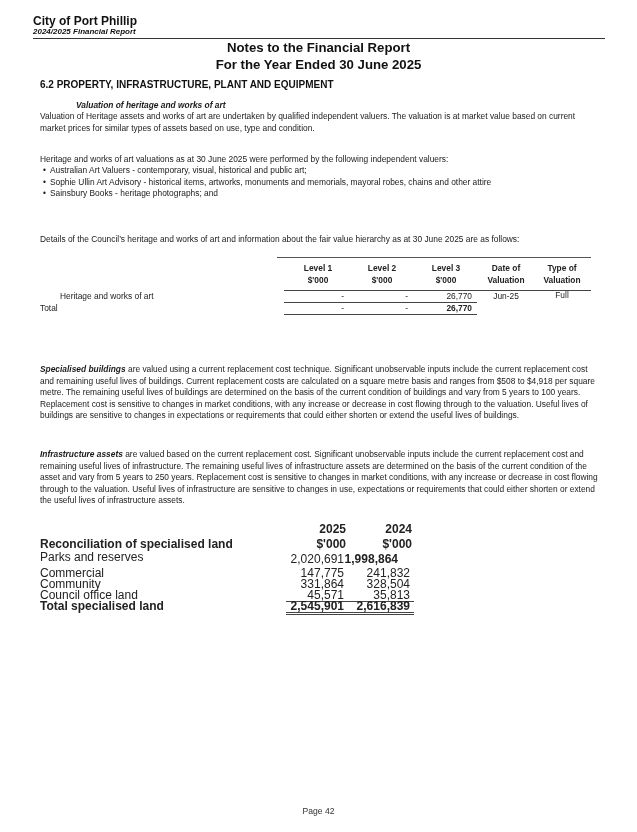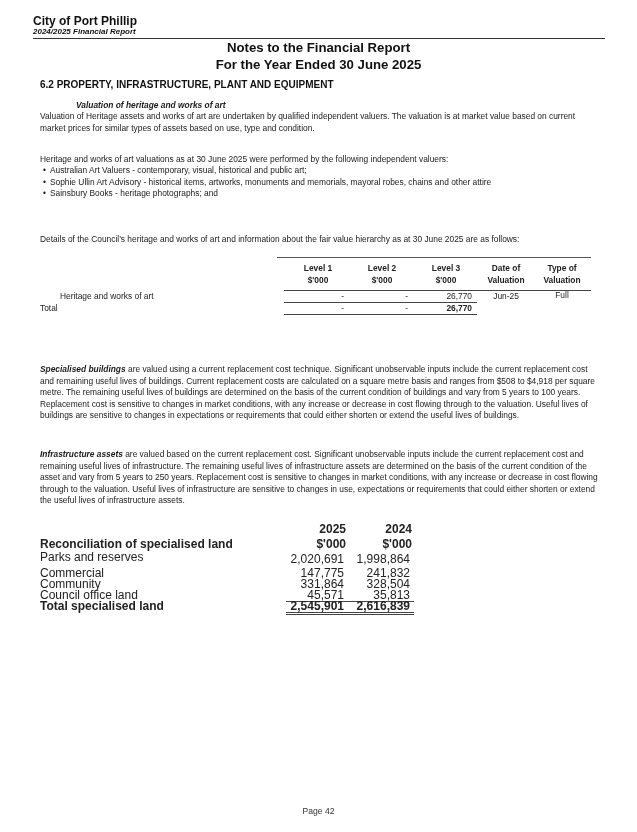--- a/index.html
+++ b/index.html
@@ -115,21 +115,21 @@
   <div>
     <div class="rc-cell r" style="left:290px;top:524px;width:56px;font-weight:bold;">2025</div>
     <div class="rc-cell r" style="left:356px;top:524px;width:56px;font-weight:bold;">2024</div>
 
     <div class="rc-cell" style="left:40px;top:539px;font-weight:bold;">Reconciliation of specialised land</div>
     <div class="rc-cell r" style="left:290px;top:539px;width:56px;font-weight:bold;">$'000</div>
     <div class="rc-cell r" style="left:356px;top:539px;width:56px;font-weight:bold;">$'000</div>
 
     <div class="rc-cell" style="left:40px;top:552px;">Parks and reserves</div>
     <div class="rc-cell r" style="left:276px;top:554px;width:68px;">2,020,691</div>
-    <div class="rc-cell r" style="left:342px;top:554px;width:68px;">1,998,864</div>
+    <div class="rc-cell r" style="left:330px;top:554px;width:68px;font-weight:bold;">1,998,864</div>
 
     <div class="rc-cell" style="left:40px;top:568px;">Commercial</div>
     <div class="rc-cell r" style="left:276px;top:568px;width:68px;">147,775</div>
     <div class="rc-cell r" style="left:342px;top:568px;width:68px;">241,832</div>
 
     <div class="rc-cell" style="left:40px;top:579px;">Community</div>
     <div class="rc-cell r" style="left:276px;top:579px;width:68px;">331,864</div>
     <div class="rc-cell r" style="left:342px;top:579px;width:68px;">328,504</div>
 
     <div class="rc-cell" style="left:40px;top:590px;">Council office land</div>

